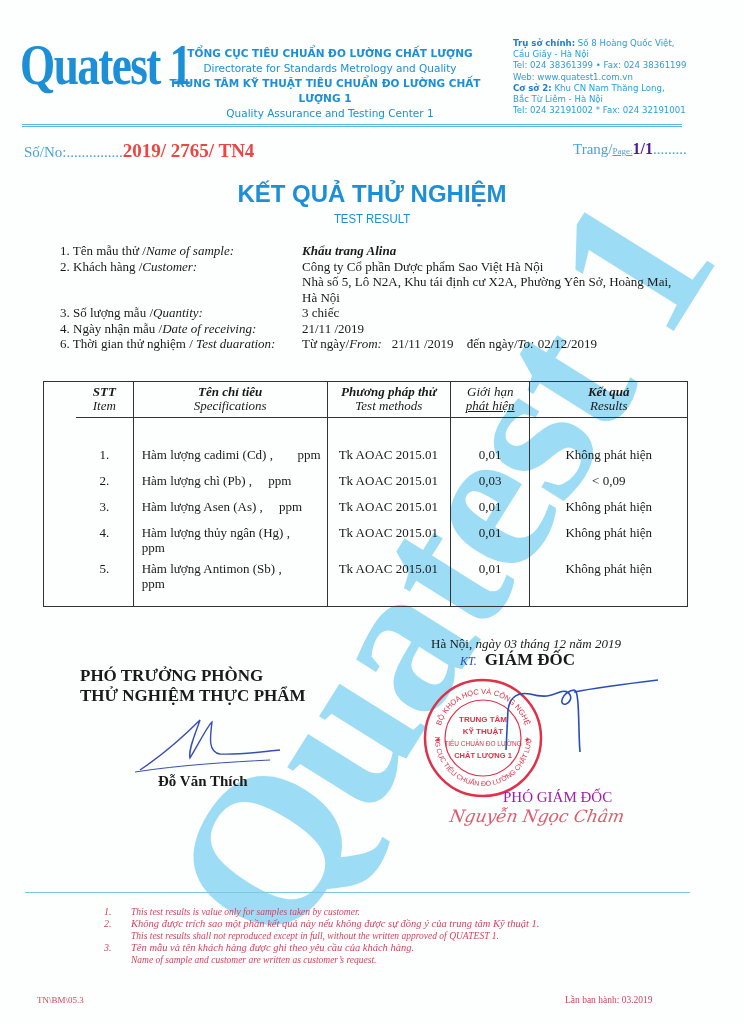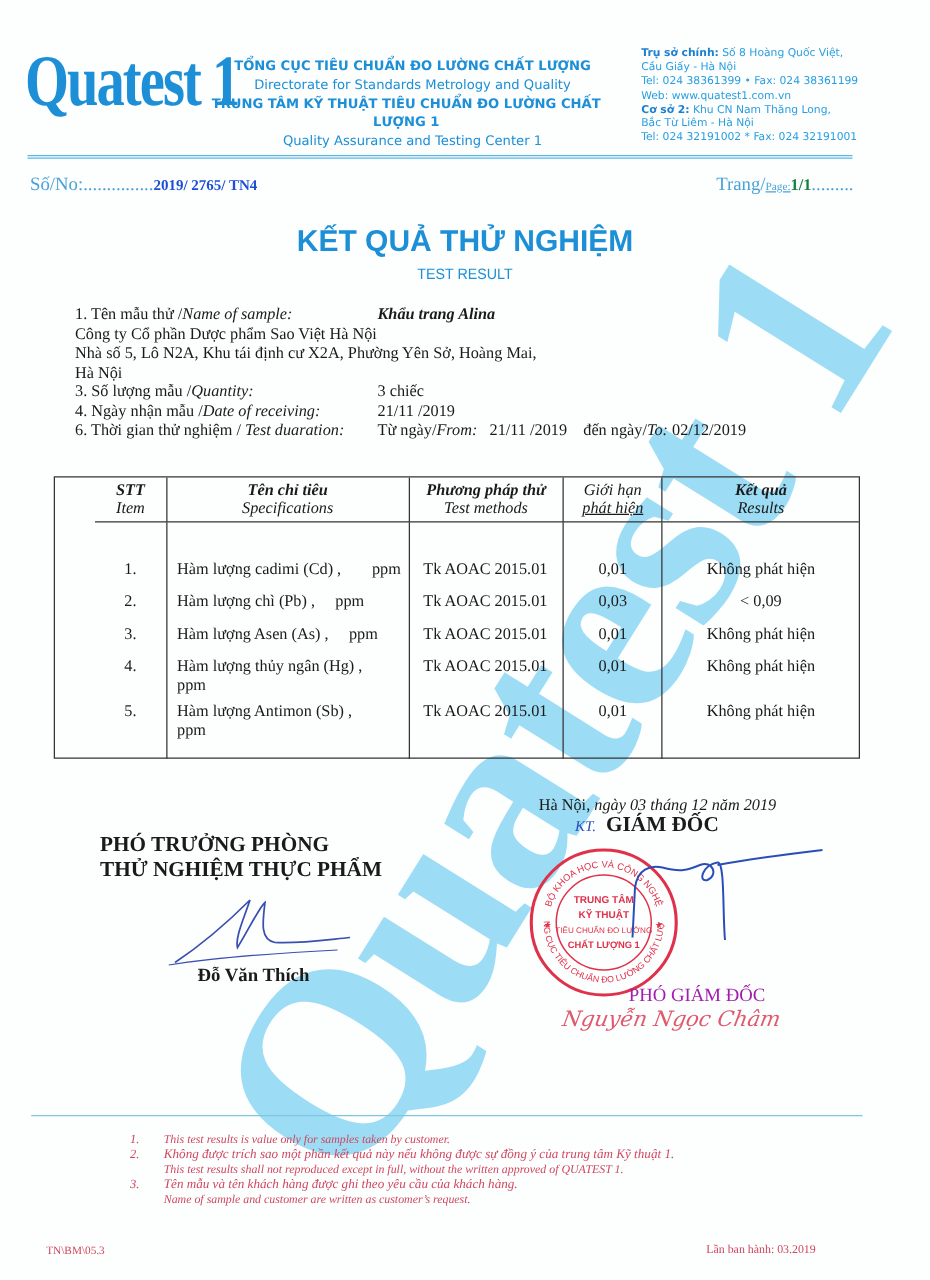--- a/index.html
+++ b/index.html
@@ -43,26 +43,26 @@
     .hdr-right b { color: #1c7fd0; }
     .hdr-rule {
       position: absolute; left: 22px; top: 124px; width: 660px; height: 3px;
       border-top: 1px solid #5bb8e6; border-bottom: 1px solid #5bb8e6;
     }
 
     .docno {
       position: absolute; left: 24px; top: 140px; font-size: 15px; color: #4aa3d8;
     }
     .docno .dots { color: #4aa3d8; letter-spacing: 0; }
-    .docno b { color: #1d4ed8; font-size: 12px; }
+    .docno b { color: #ef4444; font-size: 19px; }
     .pageno {
       position: absolute; left: 573px; top: 140px; font-size: 15px; color: #4aa3d8;
     }
     .pageno small { font-size: 9px; text-decoration: underline; }
-    .pageno b { color: #15803d; font-size: 13px; }
+    .pageno b { color: #4c1d95; font-size: 16px; }
 
     .title {
       position: absolute; left: 0; width: 744px; top: 180px; text-align: center;
       font-family: "Liberation Sans", sans-serif; font-weight: bold; font-size: 24px; color: #1c8fd6;
     }
     .subtitle {
       position: absolute; left: 0; width: 744px; top: 212px; text-align: center;
       font-family: "Liberation Sans", sans-serif; font-size: 12px; color: #1c8fd6;
       transform: scaleX(0.95);
     }
@@ -174,20 +174,21 @@
 
   <div class="title">KẾT QUẢ THỬ NGHIỆM</div>
   <div class="subtitle">TEST RESULT</div>
 
   <div class="info">
     <div class="info-row">
       <div class="lbl"><span>1. Tên mẫu thử /</span><i>Name of sample:</i></div>
       <div class="val sample-name">Khẩu trang Alina</div>
     </div>
     <div class="info-row">
+      <div class="lbl"><span>2. Khách hàng /</span><i>Customer:</i></div>
       <div class="val">
         <div>Công ty Cổ phần Dược phẩm Sao Việt Hà Nội</div>
         <div>Nhà số 5, Lô N2A, Khu tái định cư X2A, Phường Yên Sở, Hoàng Mai,</div>
         <div>Hà Nội</div>
       </div>
     </div>
     <div class="info-row">
       <div class="lbl"><span>3. Số lượng mẫu /</span><i>Quantity:</i></div>
       <div class="val">3 chiếc</div>
     </div>

